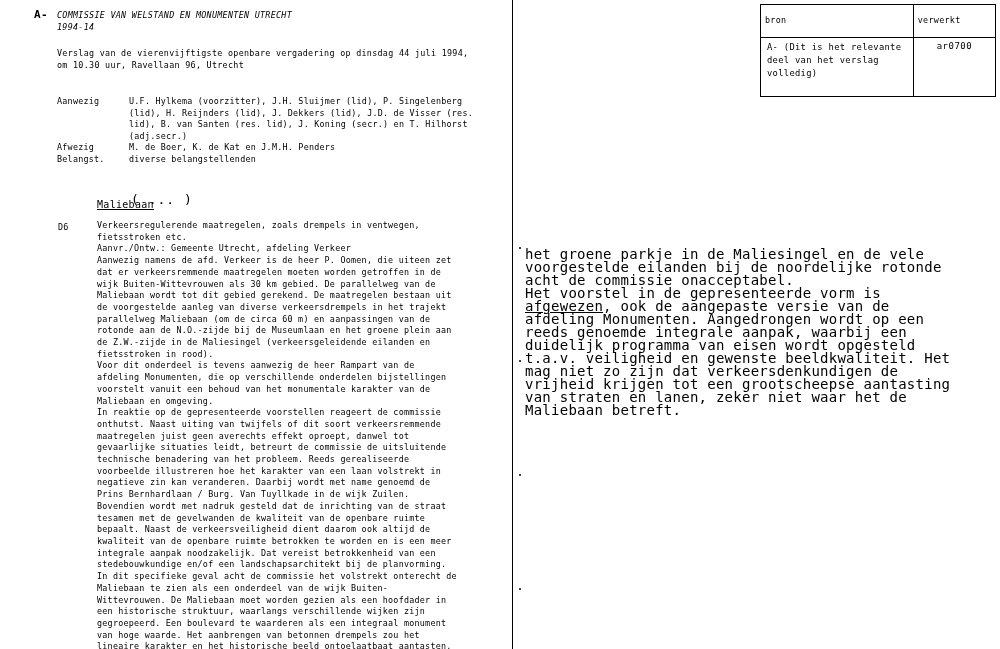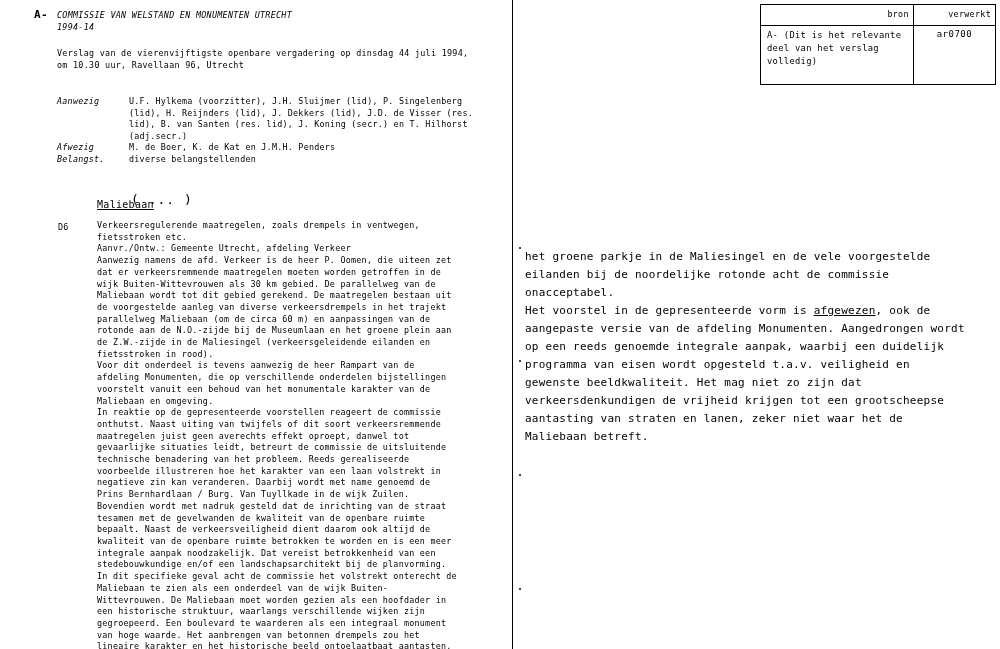--- a/index.html
+++ b/index.html
@@ -79,21 +79,20 @@
     letter-spacing: 0.25px;
   }
   .att-row {
     display: flex;
     align-items: flex-start;
   }
   .att-label {
     width: 72px;
     flex: 0 0 72px;
     white-space: nowrap;
-    font-style: italic;
   }
   .att-value {
     flex: 1 1 auto;
   }
 
   .ellipsis-mark {
     position: absolute;
     left: 131px;
     top: 192px;
     font-size: 13px;
@@ -134,22 +133,22 @@
   .body-left .p {
     white-space: normal;
   }
 
   
   .right-col {
     position: absolute;
     left: 525px;
     top: 248px;
     width: 440px;
-    font-size: 11px;
-    line-height: 18px;
+    font-size: 14px;
+    line-height: 13px;
     letter-spacing: 0.25px;
   }
   .right-col p { margin: 0; }
 
   .dot {
     position: absolute;
     width: 2px;
     height: 2px;
     background: #000;
     border-radius: 50%;
@@ -169,23 +168,23 @@
     font-size: 8.4px;
     letter-spacing: 0.3px;
   }
   .meta-table td, .meta-table th {
     border: 1px solid #000;
     padding: 3px 6px;
     vertical-align: top;
     font-weight: normal;
   }
   .meta-table .hdr {
-    text-align: right;
+    text-align: left;
     height: 12px;
-    padding: 4px 4px;
+    padding: 10px 4px;
   }
   .meta-col-1 { width: 152px; }
   .meta-col-2 { width: 76px; margin-top: 15px; }
   .meta-body-cell {
     height: 52px;
     font-size: 8.8px;
     line-height: 13px;
     font-weight: bold;
     letter-spacing: 0.3px;
   }

